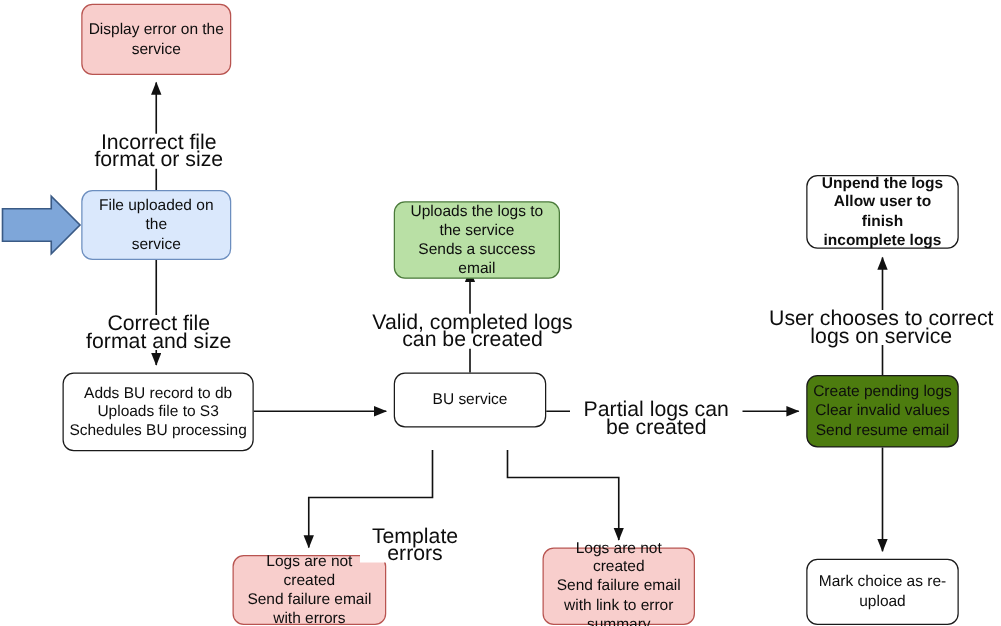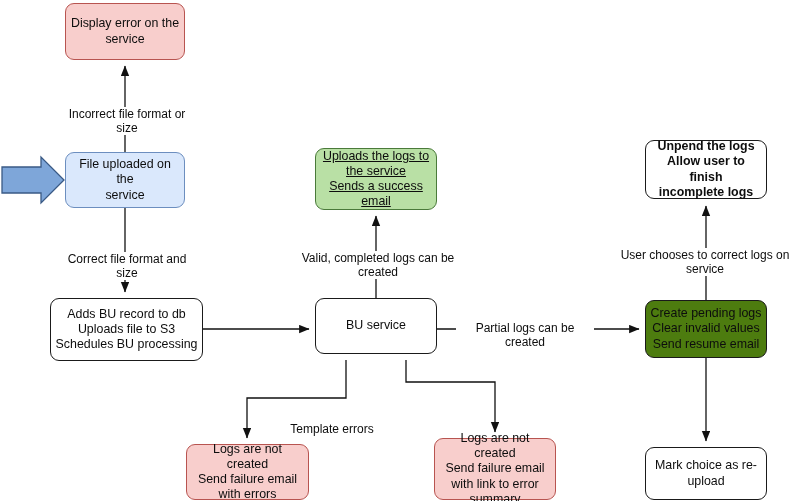--- a/index.html
+++ b/index.html
@@ -35,21 +35,21 @@
     padding:2px 4px;
     white-space:pre-line;
   }
   .node.pink{background:#f8cecc;border-color:#b85450;}
   .node.blue{background:#dae8fc;border-color:#6c8ebf;}
   .node.green{background:#b9e0a5;border-color:#4a7a3a;}
   .node.yellow{background:#4d7c0f;border-color:#1a1a1a;}
   .node.plain{background:#ffffff;border-color:#1a1a1a;}
   .edge-label{
     position:absolute;
-    font-size:12px;
+    font-size:17px;
     line-height:14px;
     color:#0d0d0d;
     text-align:center;
     background:#ffffff;
     white-space:pre-line;
     padding:0 2px;
   }
 </style>
 </head>
 <body>
@@ -104,25 +104,25 @@
     </g>
   </svg>
 
   <div class="node pink" style="left:65px;top:3px;width:120px;height:57px;">Display error on the
 service</div>
   <div class="node blue" style="left:65px;top:152px;width:120px;height:56px;">File uploaded on the
 service</div>
   <div class="node plain" style="left:50px;top:298px;width:153px;height:63px;">Adds BU record to db
 Uploads file to S3
 Schedules BU processing</div>
-  <div class="node green" style="left:315px;top:148px;width:122px;height:62px;text-decoration:underline;">Uploads the logs to
+  <div class="node green" style="left:315px;top:161px;width:133px;height:62px;">Uploads the logs to
 the service
 Sends a success
 email</div>
-  <div class="node plain" style="left:315px;top:298px;width:122px;height:56px;">BU service</div>
+  <div class="node plain" style="left:315px;top:298px;width:122px;height:44px;">BU service</div>
   <div class="node pink" style="left:186px;top:444px;width:123px;height:56px;">Logs are not created
 Send failure email
 with errors</div>
   <div class="node pink" style="left:434px;top:438px;width:122px;height:62px;">Logs are not created
 Send failure email
 with link to error
 summary</div>
   <div class="node plain" style="left:645px;top:140px;width:122px;height:59px;font-weight:bold;">Unpend the logs
 Allow user to finish
 incomplete logs</div>

